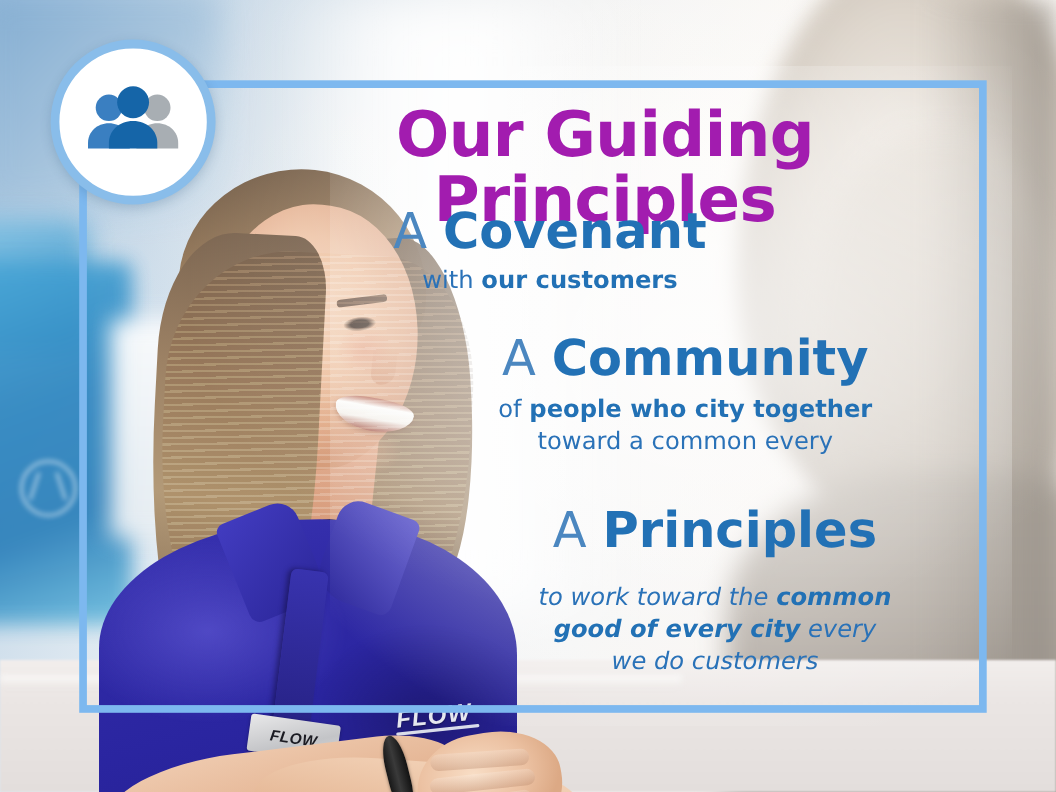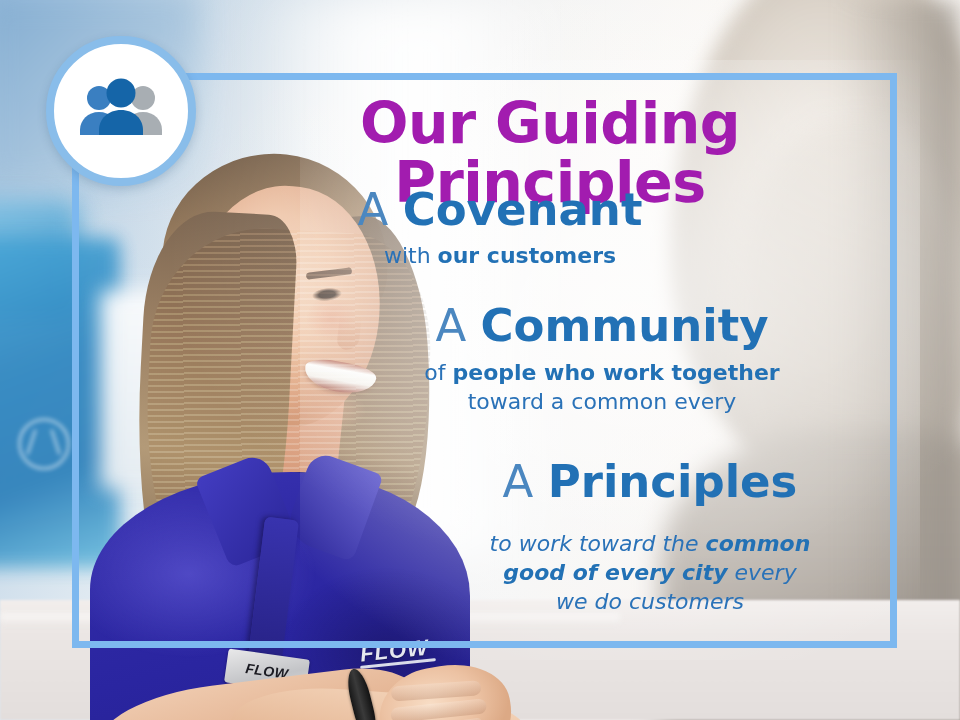--- a/index.html
+++ b/index.html
@@ -320,21 +320,21 @@
   .headline .key{font-weight:bold;color:#2271b5;}
   .sub{
     font-family:"DejaVu Sans", sans-serif;
     font-size:22px;line-height:1.32;color:#2a72b8;
   }
   .sub b{font-weight:bold;color:#2271b5;}
 
   .b1{left:300px;top:186px;width:400px;text-align:center;}
   .b1 .sub{margin-top:8px;}
 
-  .b2{left:362px;top:302px;width:480px;text-align:center;}
+  .b2{left:383px;top:302px;width:480px;text-align:center;}
   .b2 .sub{margin-top:9px;}
 
   .b3{left:430px;top:458px;width:440px;text-align:center;}
   .b3 .sub{margin-top:24px;font-style:italic;}
 </style>
 </head>
 <body>
 
 <div id="stage">
 
@@ -422,21 +422,21 @@
       <div class="headline">
         <span class="lead">A </span><span class="key">Covenant</span>
       </div>
       <div class="sub"><span>with </span><b>our customers</b></div>
     </div>
 
     <div class="block b2">
       <div class="headline">
         <span class="lead">A </span><span class="key">Community</span>
       </div>
-      <div class="sub"><span>of </span><b>people who work together</b><br><span>toward a common every</span></div>
+      <div class="sub"><span>of </span><b>people who city together</b><br><span>toward a common every</span></div>
     </div>
 
     <div class="block b3">
       <div class="headline">
         <span class="lead">A </span><span class="key">Principles</span>
       </div>
       <div class="sub"><span>to work toward the </span><b>common</b><br><b>good of every city</b><span> every</span><br><span>we do customers</span></div>
     </div>
 
   </div>

